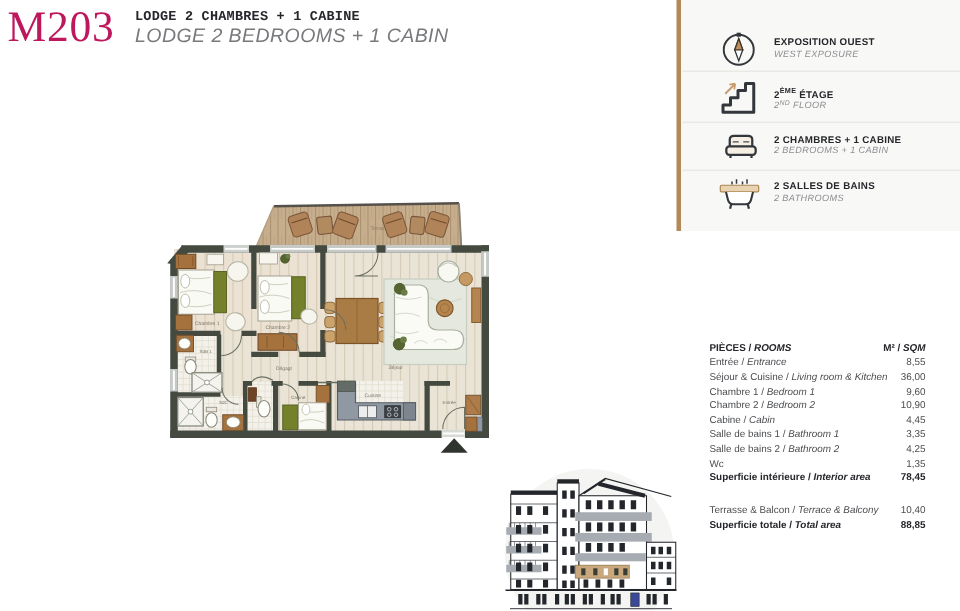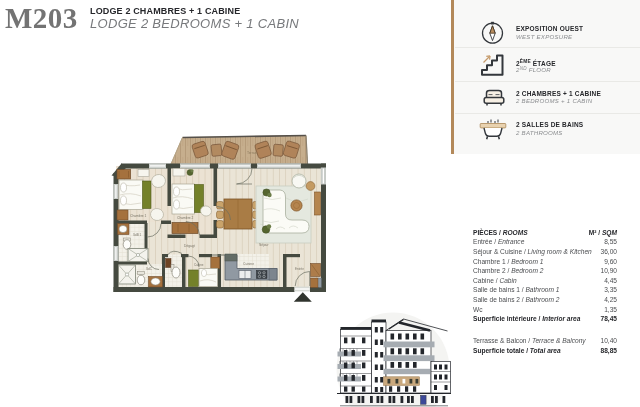--- a/index.html
+++ b/index.html
@@ -3,23 +3,23 @@
 <meta charset="utf-8">
 <style>
   html,body{margin:0;padding:0;}
   body{width:640px;height:407px;background:#fff;position:relative;overflow:hidden;
        font-family:"Liberation Sans",sans-serif;-webkit-font-smoothing:antialiased;}
   .abs{position:absolute;}
 </style>
 </head>
 <body>
 
-<div class="abs" style="left:5px;top:2px;font-family:'Liberation Serif',serif;font-weight:bold;font-size:29px;color:#737373;letter-spacing:0.5px;">M203</div>
-
-<div class="abs" style="left:90px;top:5.5px;font-size:9px;font-weight:bold;color:#26272b;letter-spacing:0.15px;">LODGE 2 CHAMBRES + 1 CABINE</div>
+<div class="abs" style="left:5px;top:2px;font-family:'Liberation Serif',serif;font-weight:normal;font-size:29px;color:#be185d;letter-spacing:0.5px;">M203</div>
+
+<div class="abs" style="left:90px;top:5.5px;font-size:9px;font-weight:bold;color:#26272b;letter-spacing:0.15px;font-family:Liberation Mono, monospace;">LODGE 2 CHAMBRES + 1 CABINE</div>
 
 <div class="abs" style="left:90px;top:15.5px;font-size:13px;font-style:italic;color:#77797c;letter-spacing:0.3px;">LODGE 2 BEDROOMS + 1 CABIN</div>
 
 <div class="abs" style="left:451px;top:0;width:189px;height:154px;background:#f8f8f7;border-left:3.5px solid #b3895a;box-sizing:border-box;"></div>
 
 <div class="abs" style="left:454.5px;top:47.4px;width:185.5px;height:1px;background:#e9e9e6;"></div>
 
 <div class="abs" style="left:454.5px;top:81.2px;width:185.5px;height:1px;background:#e9e9e6;"></div>
 
 <div class="abs" style="left:454.5px;top:112.6px;width:185.5px;height:1px;background:#e9e9e6;"></div>

